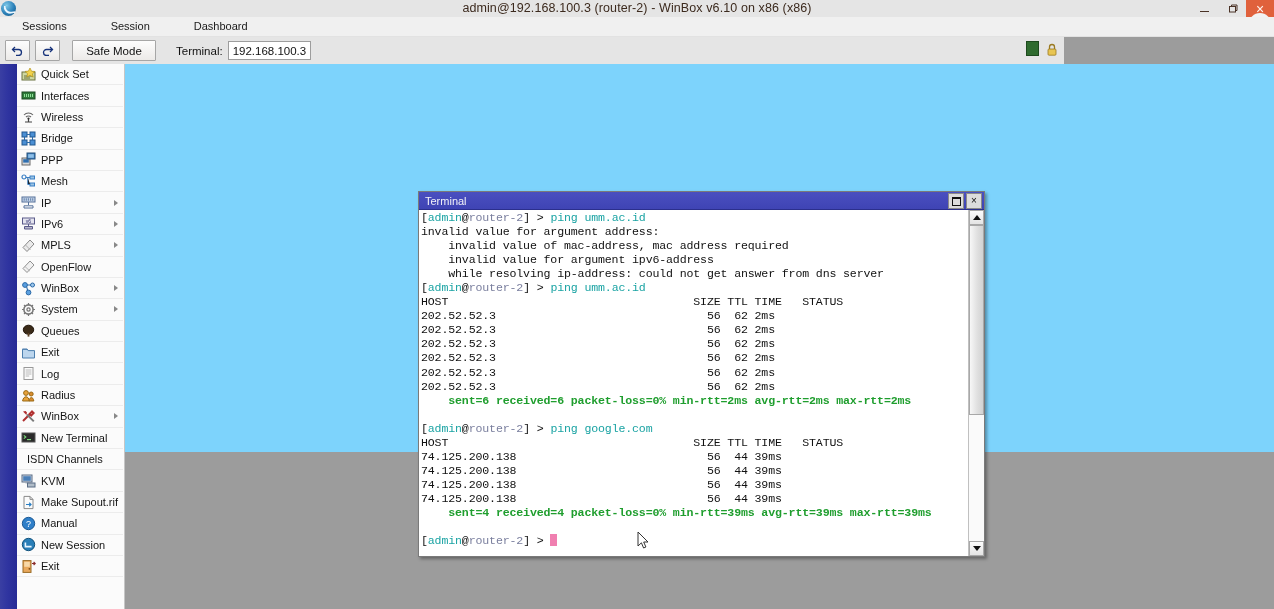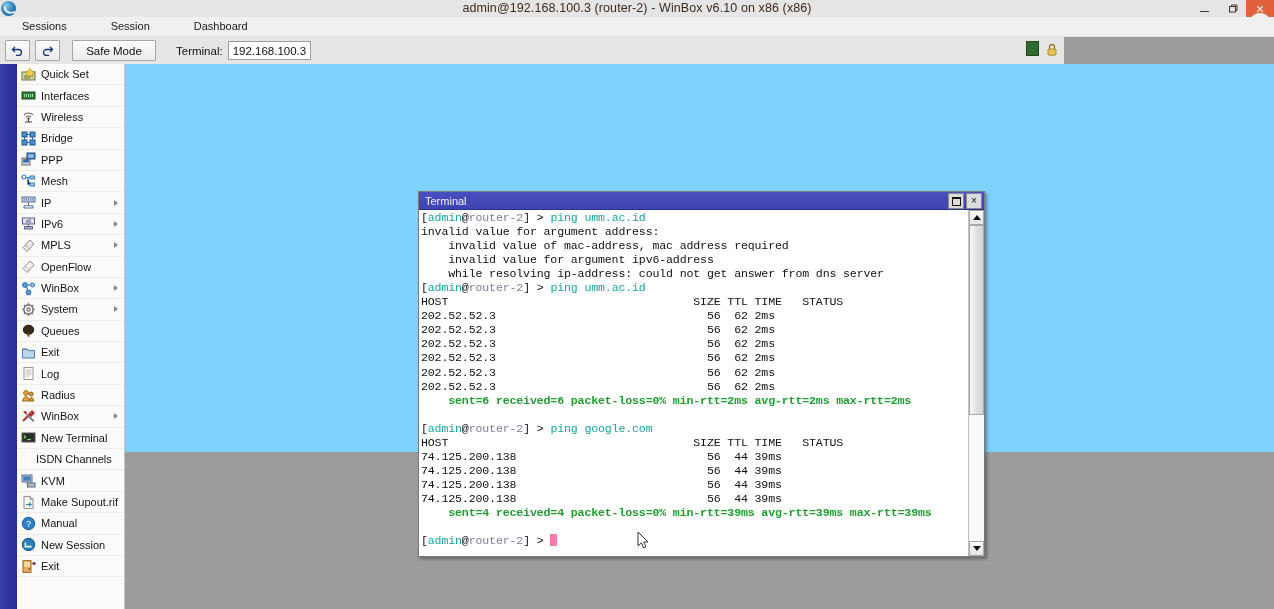--- a/index.html
+++ b/index.html
@@ -87,21 +87,21 @@
     background:linear-gradient(90deg,#3a3fa3 0%,#2f34a0 45%,#262b95 100%);
   }
   .menu{position:absolute;left:17px;top:0;width:106px;}
   .mi{
     height:20.4px;display:flex;align-items:center;
     border-bottom:1px solid #ececec;background:#fbfbfb;position:relative;
     padding-left:4px;
   }
   .mi .ico{width:15px;height:15px;flex:0 0 15px;margin-right:5px;position:relative;}
   .mi .lbl{font-size:11px;color:#141414;white-space:nowrap;}
-  .mi.noicon{padding-left:19px;}
+  .mi.noicon{padding-left:10px;}
   .mi .arrow{
     position:absolute;right:5px;top:50%;margin-top:-3px;
     width:0;height:0;border-left:4px solid #888;border-top:3px solid transparent;border-bottom:3px solid transparent;
   }
 
   
   .workspace{position:absolute;left:125px;top:64px;width:1149px;height:388px;background:#7dd3fc;}
 
   
   .term{

